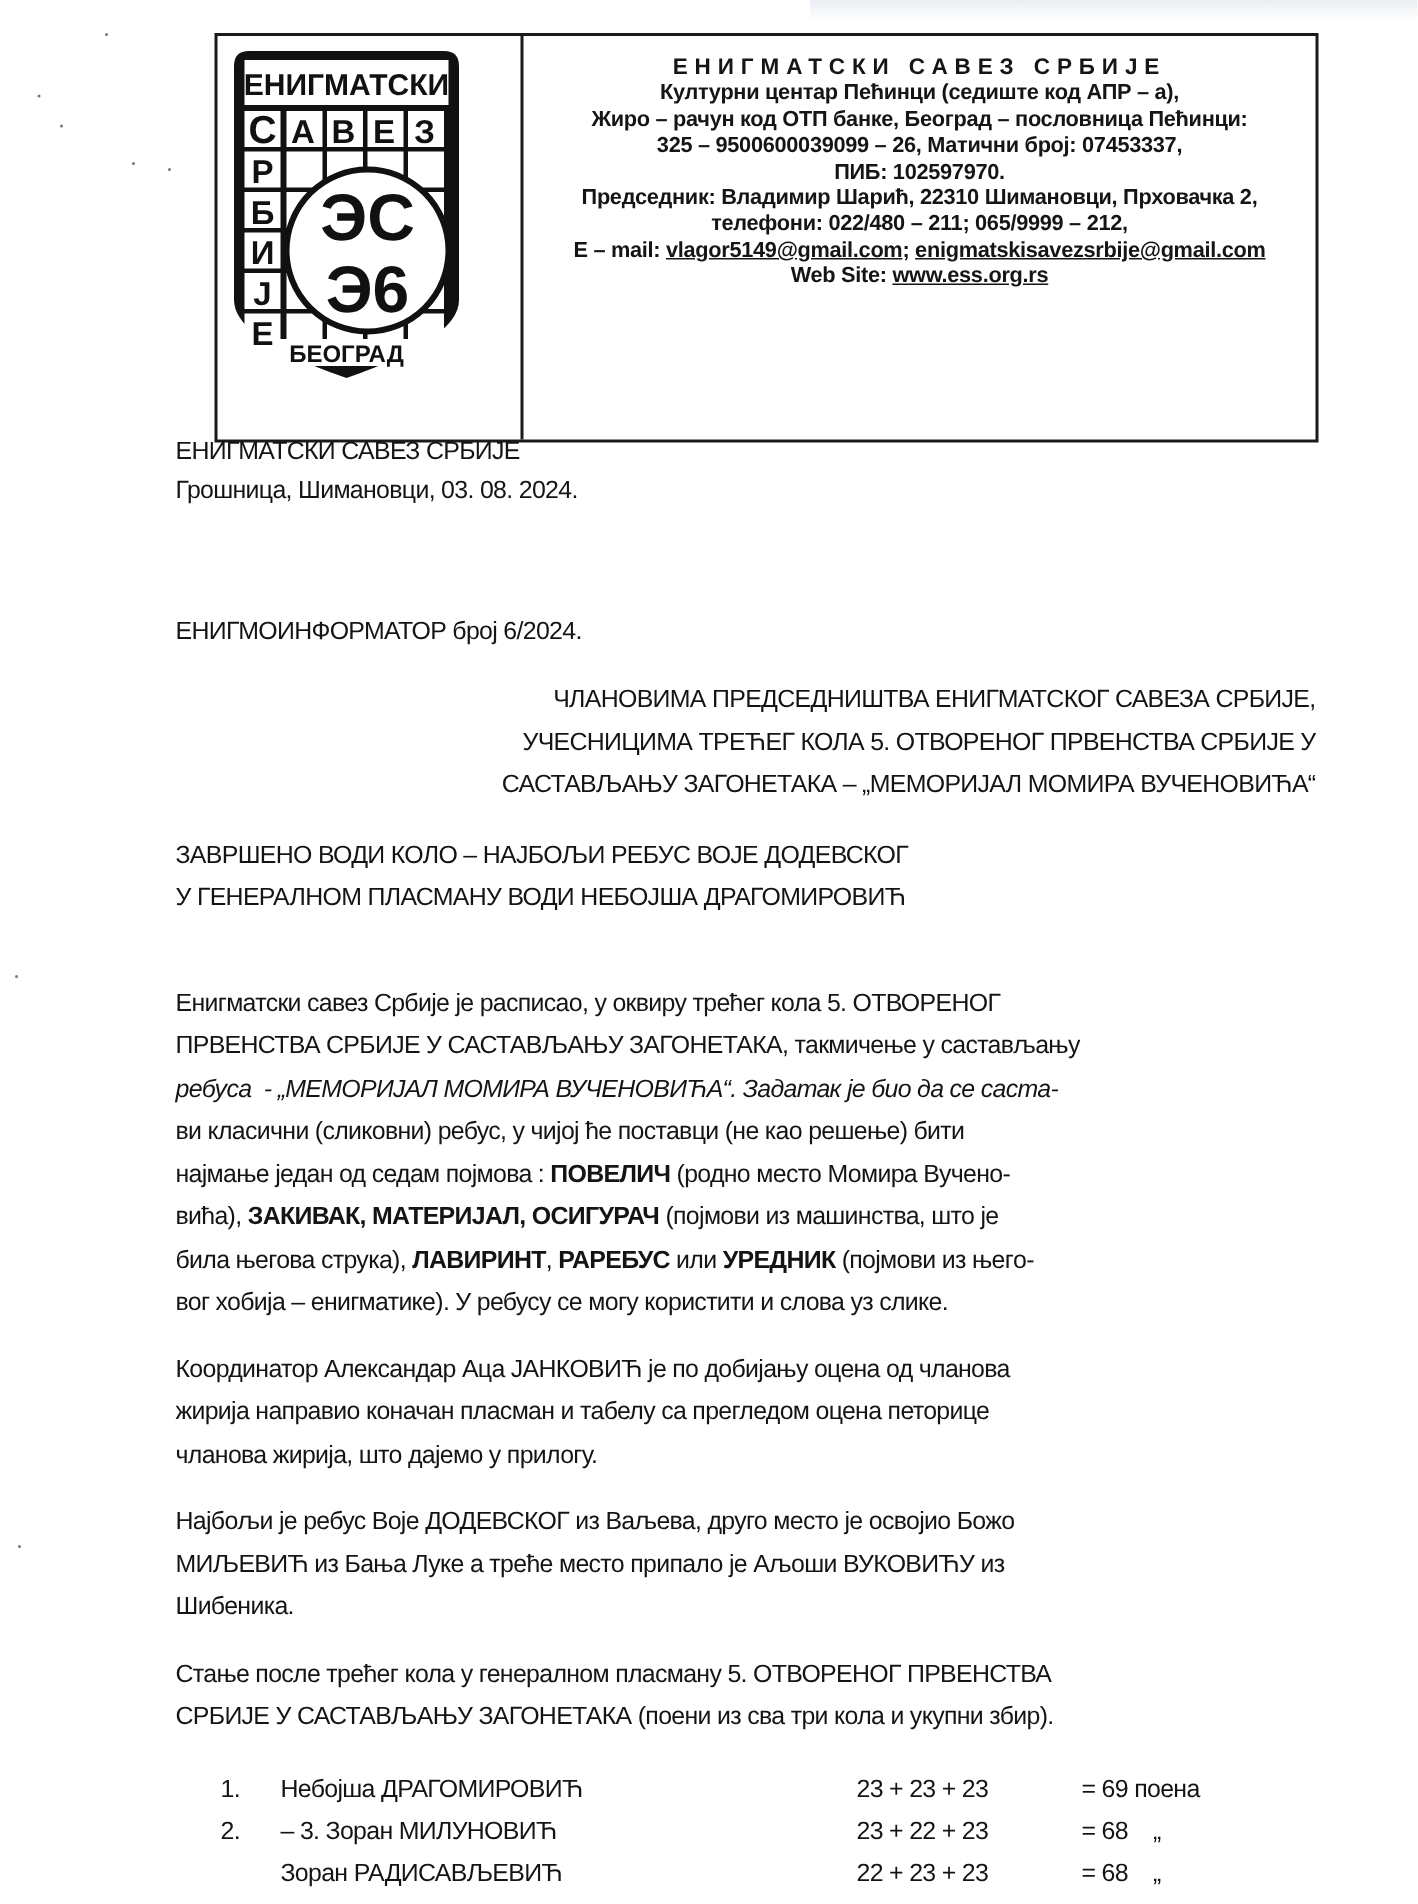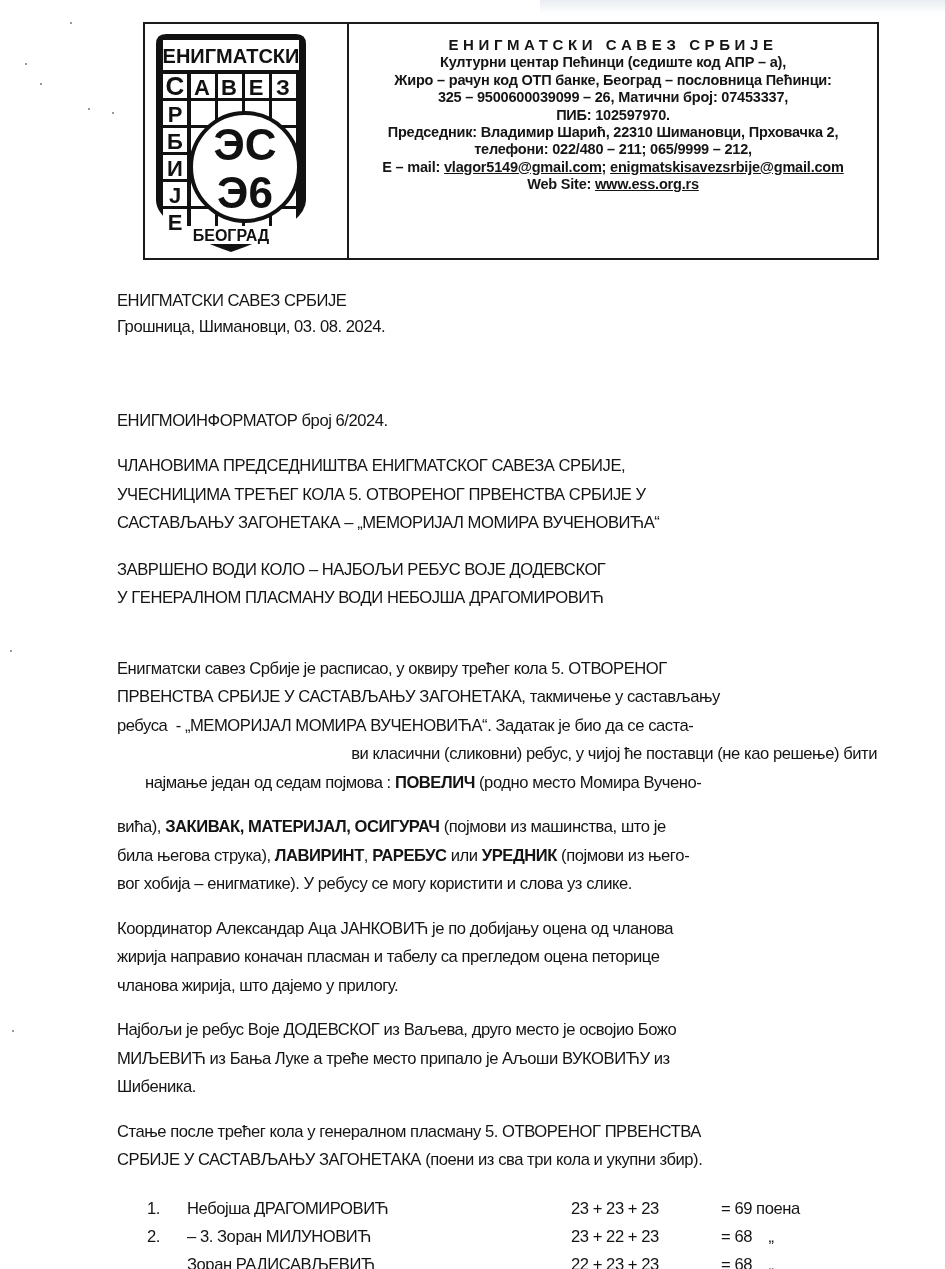--- a/index.html
+++ b/index.html
@@ -7,21 +7,21 @@
       width:945px; height:1269px; overflow:hidden; position:relative;
       background:#ffffff; color:#111;
       font-family:"Liberation Sans", "DejaVu Sans", sans-serif;
     }
     .top-band {
       position:absolute; left:540px; top:0; width:405px; height:14px;
       background:linear-gradient(to bottom, #e9edf2, #ffffff);
     }
     
     .letterhead {
-      position:absolute; left:143px; top:22px; width:736px; height:238px;
+      position:absolute; left:143px; top:22px; width:736px; height:273px;
       border:2px solid #1a1a1a; box-sizing:border-box; display:flex;
     }
     .logo-cell {
       width:202px; border-right:2px solid #1a1a1a; position:relative;
     }
     .info-cell {
       flex:1; text-align:center; padding-top:12px; box-sizing:border-box;
       font-family:"Liberation Sans", sans-serif; font-weight:bold;
       font-size:14.5px; line-height:17.4px; color:#151515;
       letter-spacing:-0.2px;
@@ -42,21 +42,21 @@
     
     .content {
       position:absolute; left:117px; top:288px; width:760px;
       font-family:"Liberation Sans", sans-serif; font-size:16.6px;
       color:#141414; letter-spacing:-0.45px;
     }
     .content p { margin:0; }
     .sender-name { line-height:26px; }
     .sender-place { line-height:26px; }
     .issue { margin-top:68px !important; line-height:26px; }
-    .addressees { margin-top:18px !important; line-height:28.5px; }
+    .addressees { margin-top:18px !important; line-height:28.5px;text-align:right; }
     .headline { margin-top:18px !important; line-height:28.5px; }
     .para { margin-top:16px !important; line-height:28.5px; }
     .para b { font-weight:bold; }
     .standings { margin-top:20px; }
     .row { display:flex; height:28px; line-height:28px; }
     .row .rank { width:40px; padding-left:30px; }
     .row .name { width:384px; }
     .row .scores { width:150px; }
     .row .total { }
     .row.sub .name { padding-left:0; }
@@ -166,24 +166,24 @@
   </div>
 
   <div class="headline">
     <div>ЗАВРШЕНО ВОДИ КОЛО – НАЈБОЉИ РЕБУС ВОЈЕ ДОДЕВСКОГ</div>
     <div>У ГЕНЕРАЛНОМ ПЛАСМАНУ ВОДИ НЕБОЈША ДРАГОМИРОВИЋ</div>
   </div>
 
   <div class="para" id="para1">
       <div style="white-space: pre; margin-top: 42px;"><span>Енигматски савез Србије је расписао, у оквиру трећег кола 5. ОТВОРЕНОГ</span></div>
       <div style="white-space: pre;"><span>ПРВЕНСТВА СРБИЈЕ У САСТАВЉАЊУ ЗАГОНЕТАКА, такмичење у састављању</span></div>
-      <div style="white-space: pre;"><span>ребуса  - „МЕМОРИЈАЛ МОМИРА ВУЧЕНОВИЋА“. Задатак је био да се саста-</span></div>
-      <div style="white-space: pre; text-align: right;"><span>ви класични (сликовни) ребус, у чијој ће поставци (не као решење) бити</span></div>
-      <div style="white-space: pre; margin-left: 28px;"><span>најмање један од седам појмова : </span><b>ПОВЕЛИЧ</b><span> (родно место Момира Вучено-</span></div>
-      <div style="white-space: pre; margin-top: 16px;"><span>вића), </span><b>ЗАКИВАК, МАТЕРИЈАЛ, ОСИГУРАЧ</b><span> (појмови из машинства, што је</span></div>
+      <div style="white-space: pre; font-style: italic;"><span>ребуса  - „МЕМОРИЈАЛ МОМИРА ВУЧЕНОВИЋА“. Задатак је био да се саста-</span></div>
+      <div style="white-space: pre;"><span>ви класични (сликовни) ребус, у чијој ће поставци (не као решење) бити</span></div>
+      <div style="white-space: pre;"><span>најмање један од седам појмова : </span><b>ПОВЕЛИЧ</b><span> (родно место Момира Вучено-</span></div>
+      <div style="white-space: pre;"><span>вића), </span><b>ЗАКИВАК, МАТЕРИЈАЛ, ОСИГУРАЧ</b><span> (појмови из машинства, што је</span></div>
       <div style="white-space: pre;"><span>била његова струка), </span><b>ЛАВИРИНТ</b><span>, </span><b>РАРЕБУС</b><span> или </span><b>УРЕДНИК</b><span> (појмови из његo-</span></div>
       <div style="white-space: pre;"><span>вог хобија – енигматике). У ребусу се могу користити и слова уз слике.</span></div>
     </div>
 
   <div class="para">
     <div>Координатор Александар Аца ЈАНКОВИЋ је по добијању оцена од чланова</div>
     <div>жирија направио коначан пласман и табелу са прегледом оцена петорице</div>
     <div>чланова жирија, што дајемо у прилогу.</div>
   </div>
 

